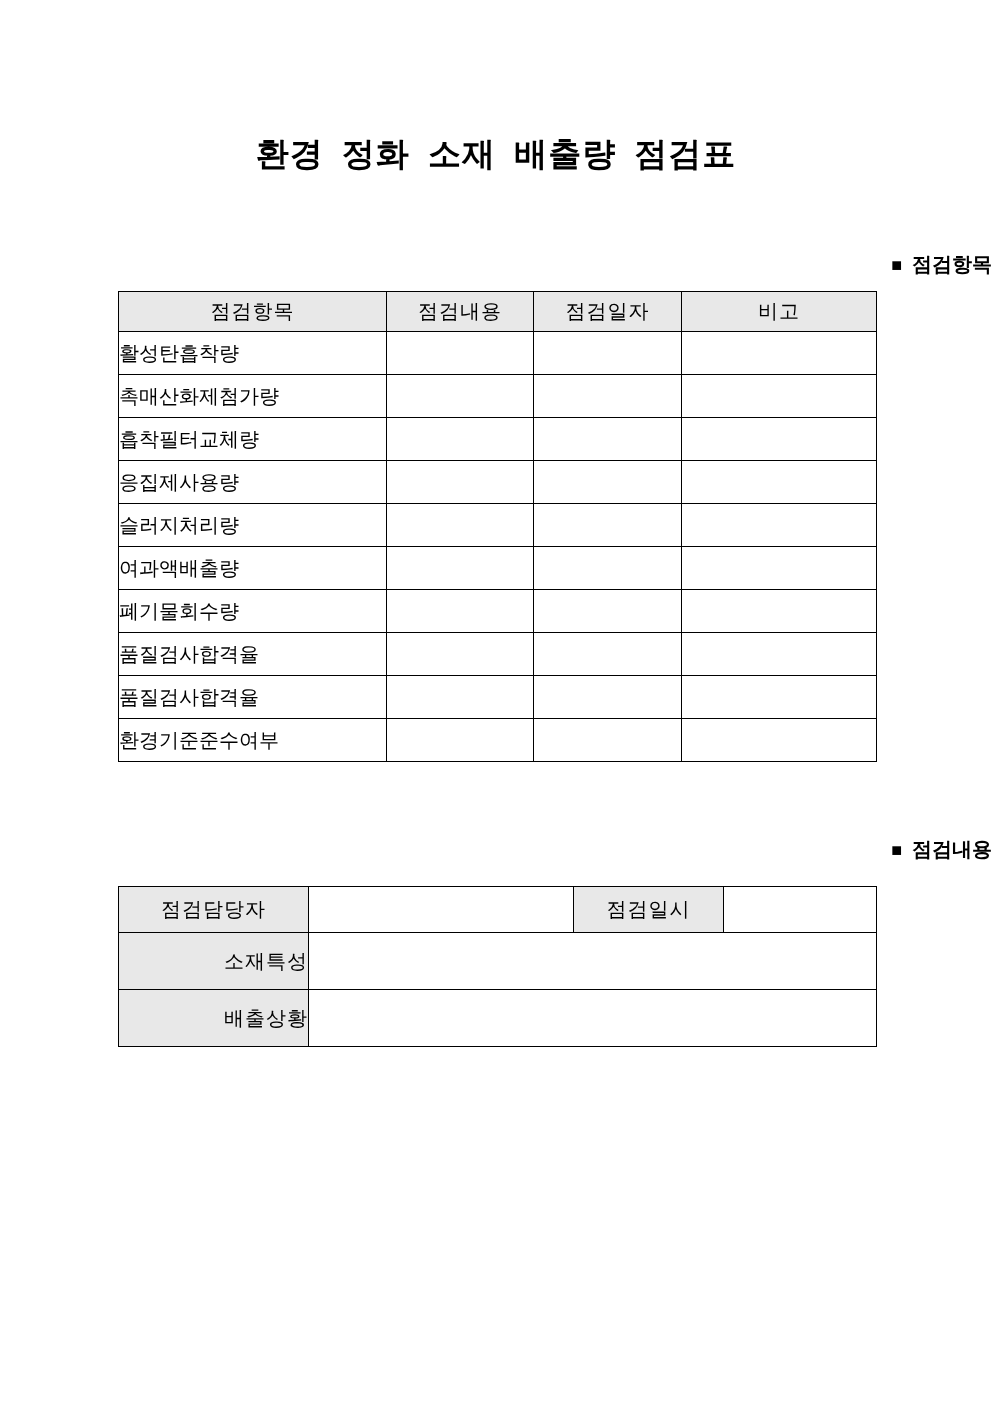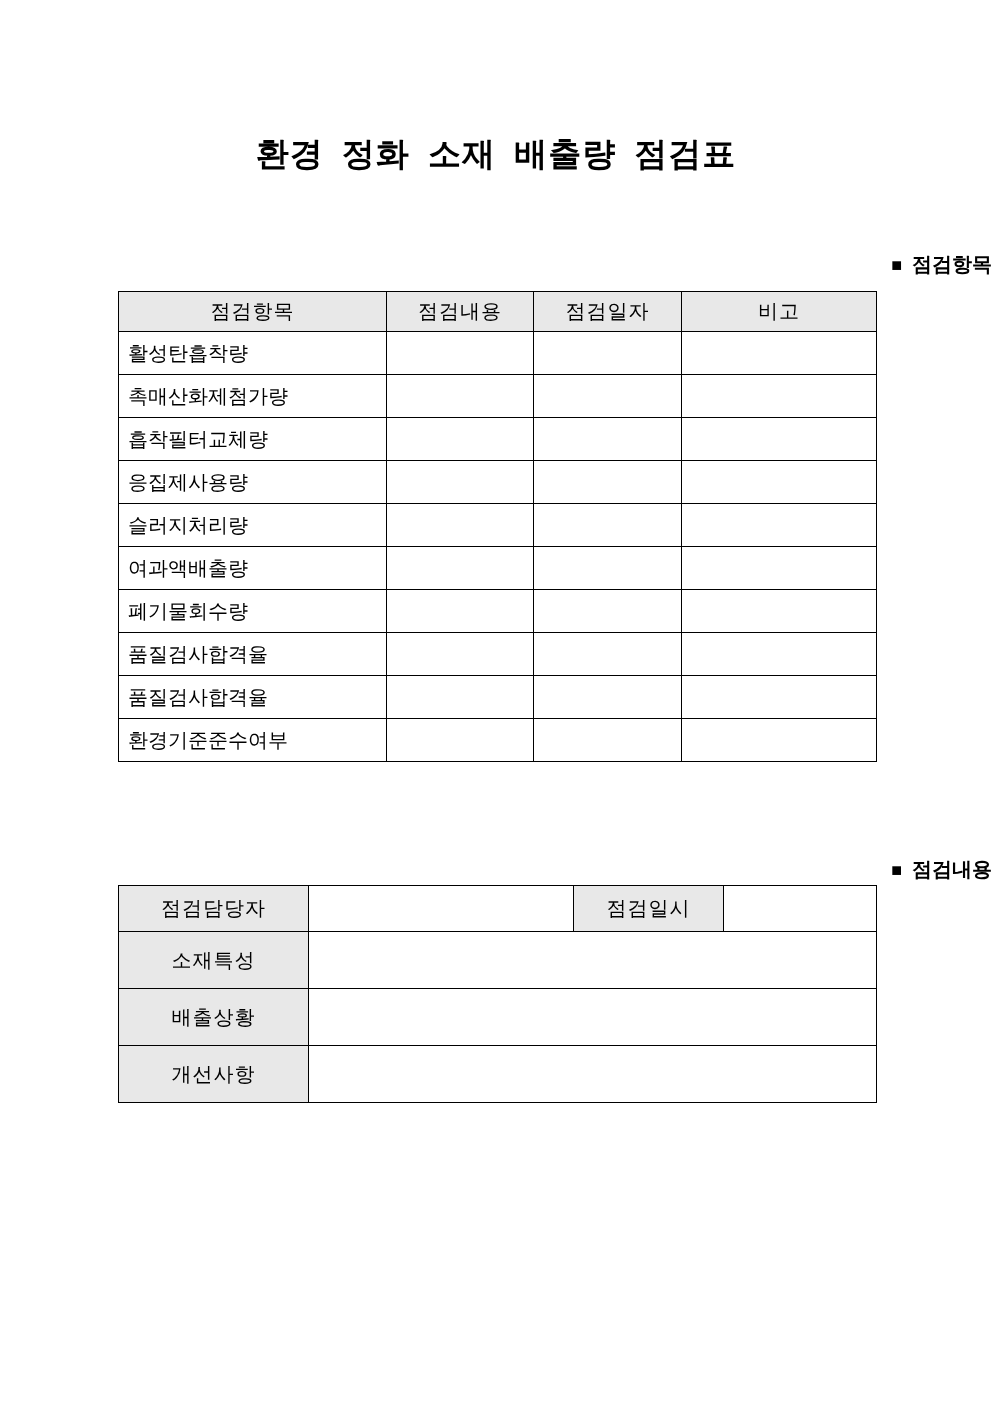--- a/index.html
+++ b/index.html
@@ -35,21 +35,21 @@
     font-size: 20px;
     font-weight: bold;
     line-height: 23px;
     text-align: right;
   }
   .section-header .marker {
     font-size: 18px;
     margin-right: 10px;
   }
   .section-checklist { margin-top: 76px; }
-  .section-details  { margin-top: 97px; font-family: Liberation Mono, monospace; }
+  .section-details  { margin-top: 76px; }
   table {
     border-collapse: collapse;
     table-layout: fixed;
     margin-left: 118px;
     width: 758px;
     font-size: 20px;
   }
   td, th {
     border: 1px solid var(--border);
     font-weight: normal;
@@ -63,33 +63,33 @@
     text-align: center;
     vertical-align: middle;
     letter-spacing: 1px;
   }
   .checklist-table td {
     height: 43px;
     vertical-align: middle;
   }
   .checklist-table td.item-cell {
     text-align: left;
-    padding-left: 9px;
-  }
-  .details-table { margin-top: 2px; }
+    padding-left: 0;
+  }
+  .details-table { margin-top: 24px; }
   .details-table td {
     vertical-align: middle;
     text-align: center;
   }
   .details-table .label-cell {
     background: var(--label-bg);
     letter-spacing: 1px;
   }
   .details-table .row-top td { height: 46px; }
-  .details-table .row-tall td { height: 57px; }
+  .details-table .row-tall td { height: 57px; text-align: right; }
 </style>
 </head>
 <body>
 
 <div class="page">
 
   <h1 class="doc-title">환경 정화 소재 배출량 점검표</h1>
 
   <div class="section-header section-checklist">
     <span class="marker">■</span><span>점검항목</span>
@@ -193,20 +193,16 @@
         <td class="value-cell"></td>
       </tr>
       <tr class="row-tall">
         <td class="label-cell">소재특성</td>
         <td class="value-cell" colspan="3"></td>
       </tr>
       <tr class="row-tall">
         <td class="label-cell">배출상황</td>
         <td class="value-cell" colspan="3"></td>
       </tr>
-      <tr class="row-tall">
-        <td class="label-cell">개선사항</td>
-        <td class="value-cell" colspan="3"></td>
-      </tr>
     </tbody>
   </table>
 
 </div>
 
 </body></html>

